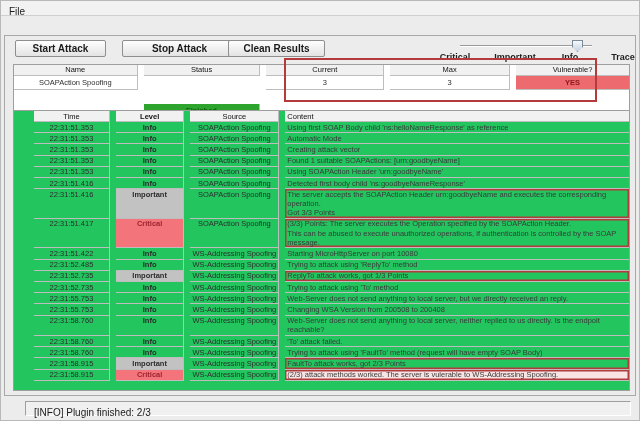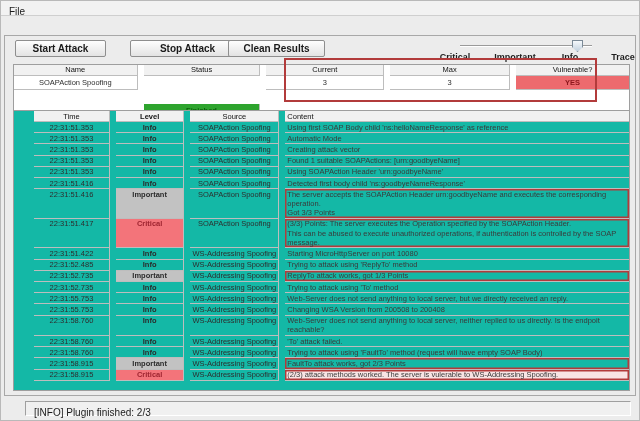--- a/index.html
+++ b/index.html
@@ -35,21 +35,21 @@
   .cell { border-right:1px solid #bdbdbd; border-bottom:1px solid #bdbdbd; overflow:hidden;
           font-size:7.5px; color:#2e2e2e; text-align:center; }
   .cell:last-child { border-right:none; }
   
   .attack-table { position:absolute; left:13px; top:64px; width:617px; background:#fff; border:1px solid #9e9e9e; }
   .attack-table .hdr .cell { background:#f1f1f1; height:11px; line-height:10px; color:#111; }
   .attack-table .cell { height:14px; line-height:13px; }
   .st-finished { background:#2ea42e; color:#0b5e0b; font-weight:bold;margin-top:28px; }
   .vuln-yes { background:#ed6a6e; color:#8c161c; font-weight:bold; }
   
-  .log-table { position:absolute; left:13px; top:110px; width:617px; height:281px; background:#14b8a6;
+  .log-table { position:absolute; left:13px; top:110px; width:617px; height:281px; background:#22c55e;
                border:1px solid #9e9e9e; overflow:hidden;padding-left:20px; }
   .log-table .hdr .cell { background:#f1f1f1; height:11px; line-height:10px; color:#111; }
   .lcell { padding:0.5px 2px; line-height:9.2px; white-space:pre-line; }
   .c-time  { width:81px; }
   .c-level { width:73px; font-weight:bold; color:#2b2b2b; }
   .c-src   { width:95px; }
   .c-cont  { width:368px; text-align:left; color:#3a3a3a; }
   .lvl-important { background:#c2c2c2; }
   .lvl-critical  { background:#f3747a; color:#9e2430; }
   .hl { box-shadow: inset 0 0 0 1.5px #b23b3b; }
@@ -67,21 +67,21 @@
 <div class="window">
 
   <div class="menubar">
     <span class="menu-item">File</span>
   </div>
 
 
   <div class="pane"></div>
 
   <button class="btn" style="left:15px;top:40px;width:91px;">Start Attack</button>
-  <button class="btn" style="left:130px;top:40px;width:115px;">Stop Attack</button>
+  <button class="btn" style="left:122px;top:40px;width:115px;">Stop Attack</button>
   <button class="btn" style="left:228px;top:40px;width:97px;">Clean Results</button>
 
   <div class="slider-track"></div>
   <div class="slider-thumb"></div>
   <span class="slider-label" style="left:455px;">Critical</span>
   <span class="slider-label" style="left:515px;">Important</span>
   <span class="slider-label" style="left:570px;">Info</span>
   <span class="slider-label" style="left:623px;">Trace</span>
 
   <div class="attack-table">

